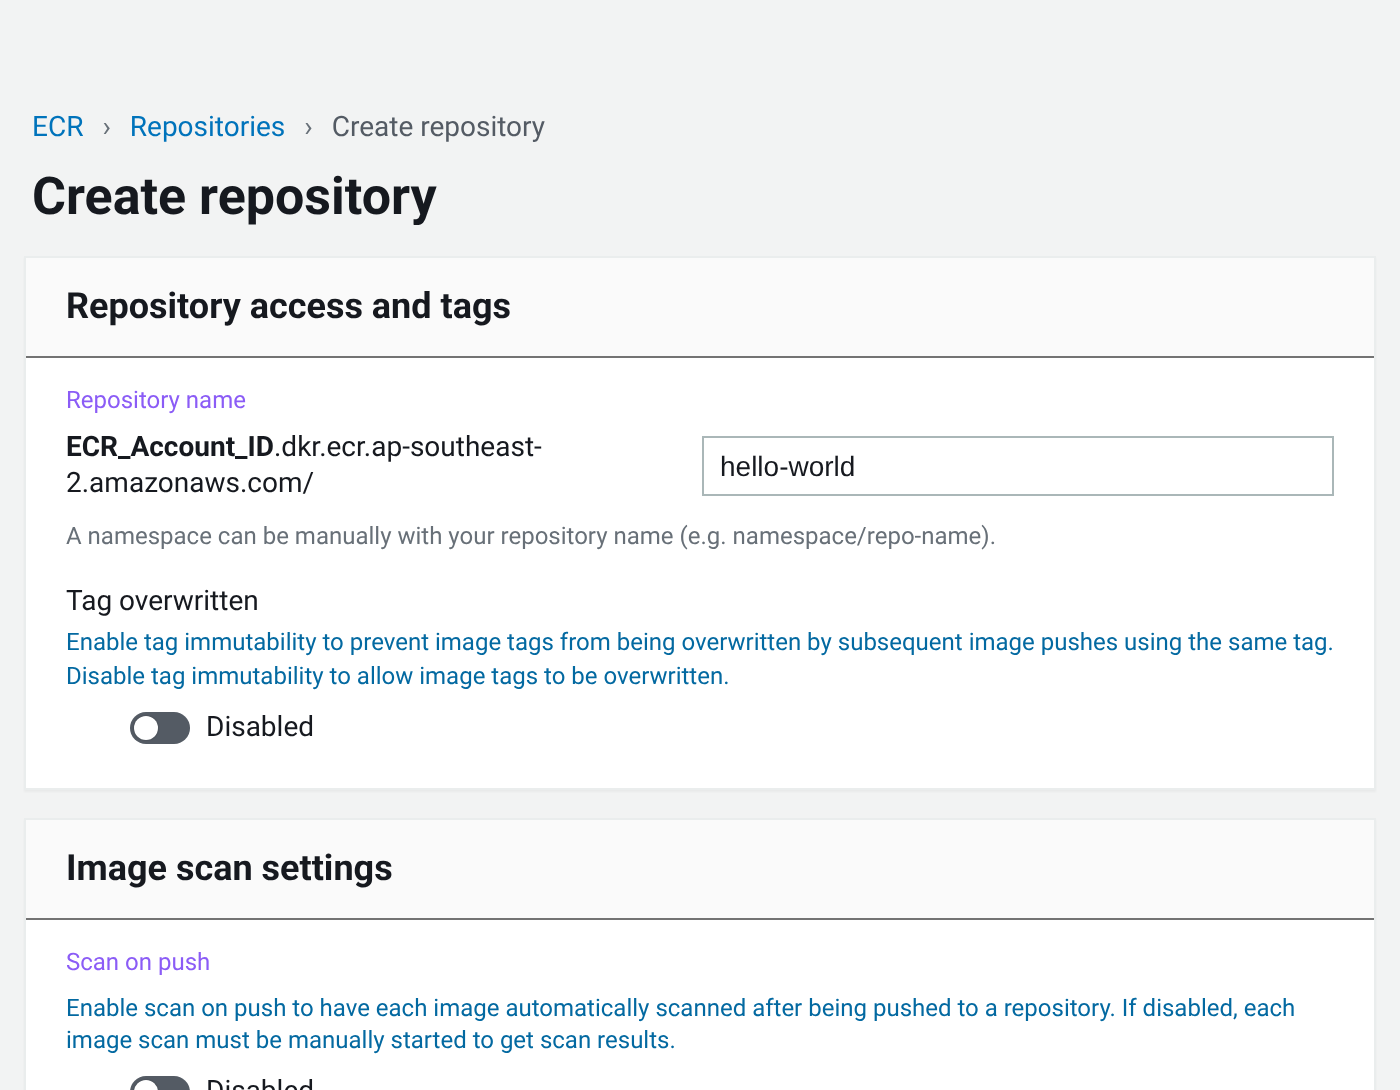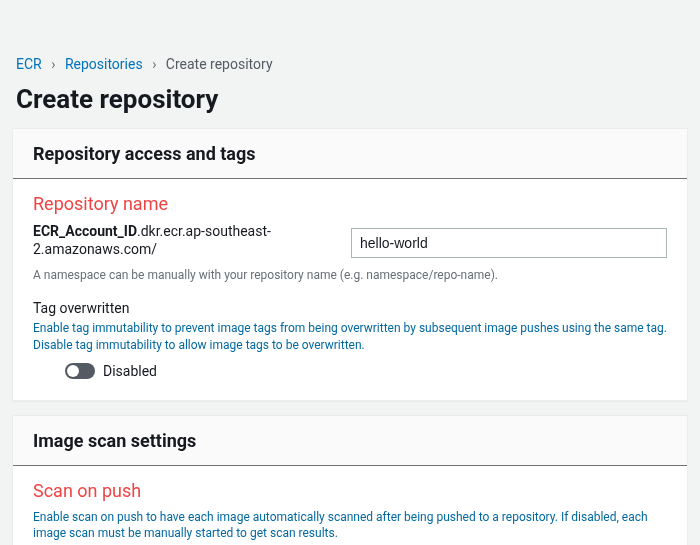--- a/index.html
+++ b/index.html
@@ -35,27 +35,27 @@
       padding: 14px 20px;
       border-bottom: 1px solid #737373;
       font-size: 18px;
       font-weight: 700;
       background: #fafafa;
     }
     .panel-body {
       padding: 14px 20px 18px 20px;
     }
     .field-label {
-      font-size: 18px;
-      color: #ef4444;
+      font-size: 12px;
+      color: #8b5cf6;
       margin-bottom: 8px;
     }
     .row {
       display: flex;
-      align-items: flex-end;
+      align-items: center;
       gap: 18px;
     }
     .uri-text {
       font-size: 14px;
       line-height: 1.3;
       max-width: 300px;
     }
     .uri-text .acct { font-weight: 700; }
     input.text-input {
       width: 364px;

